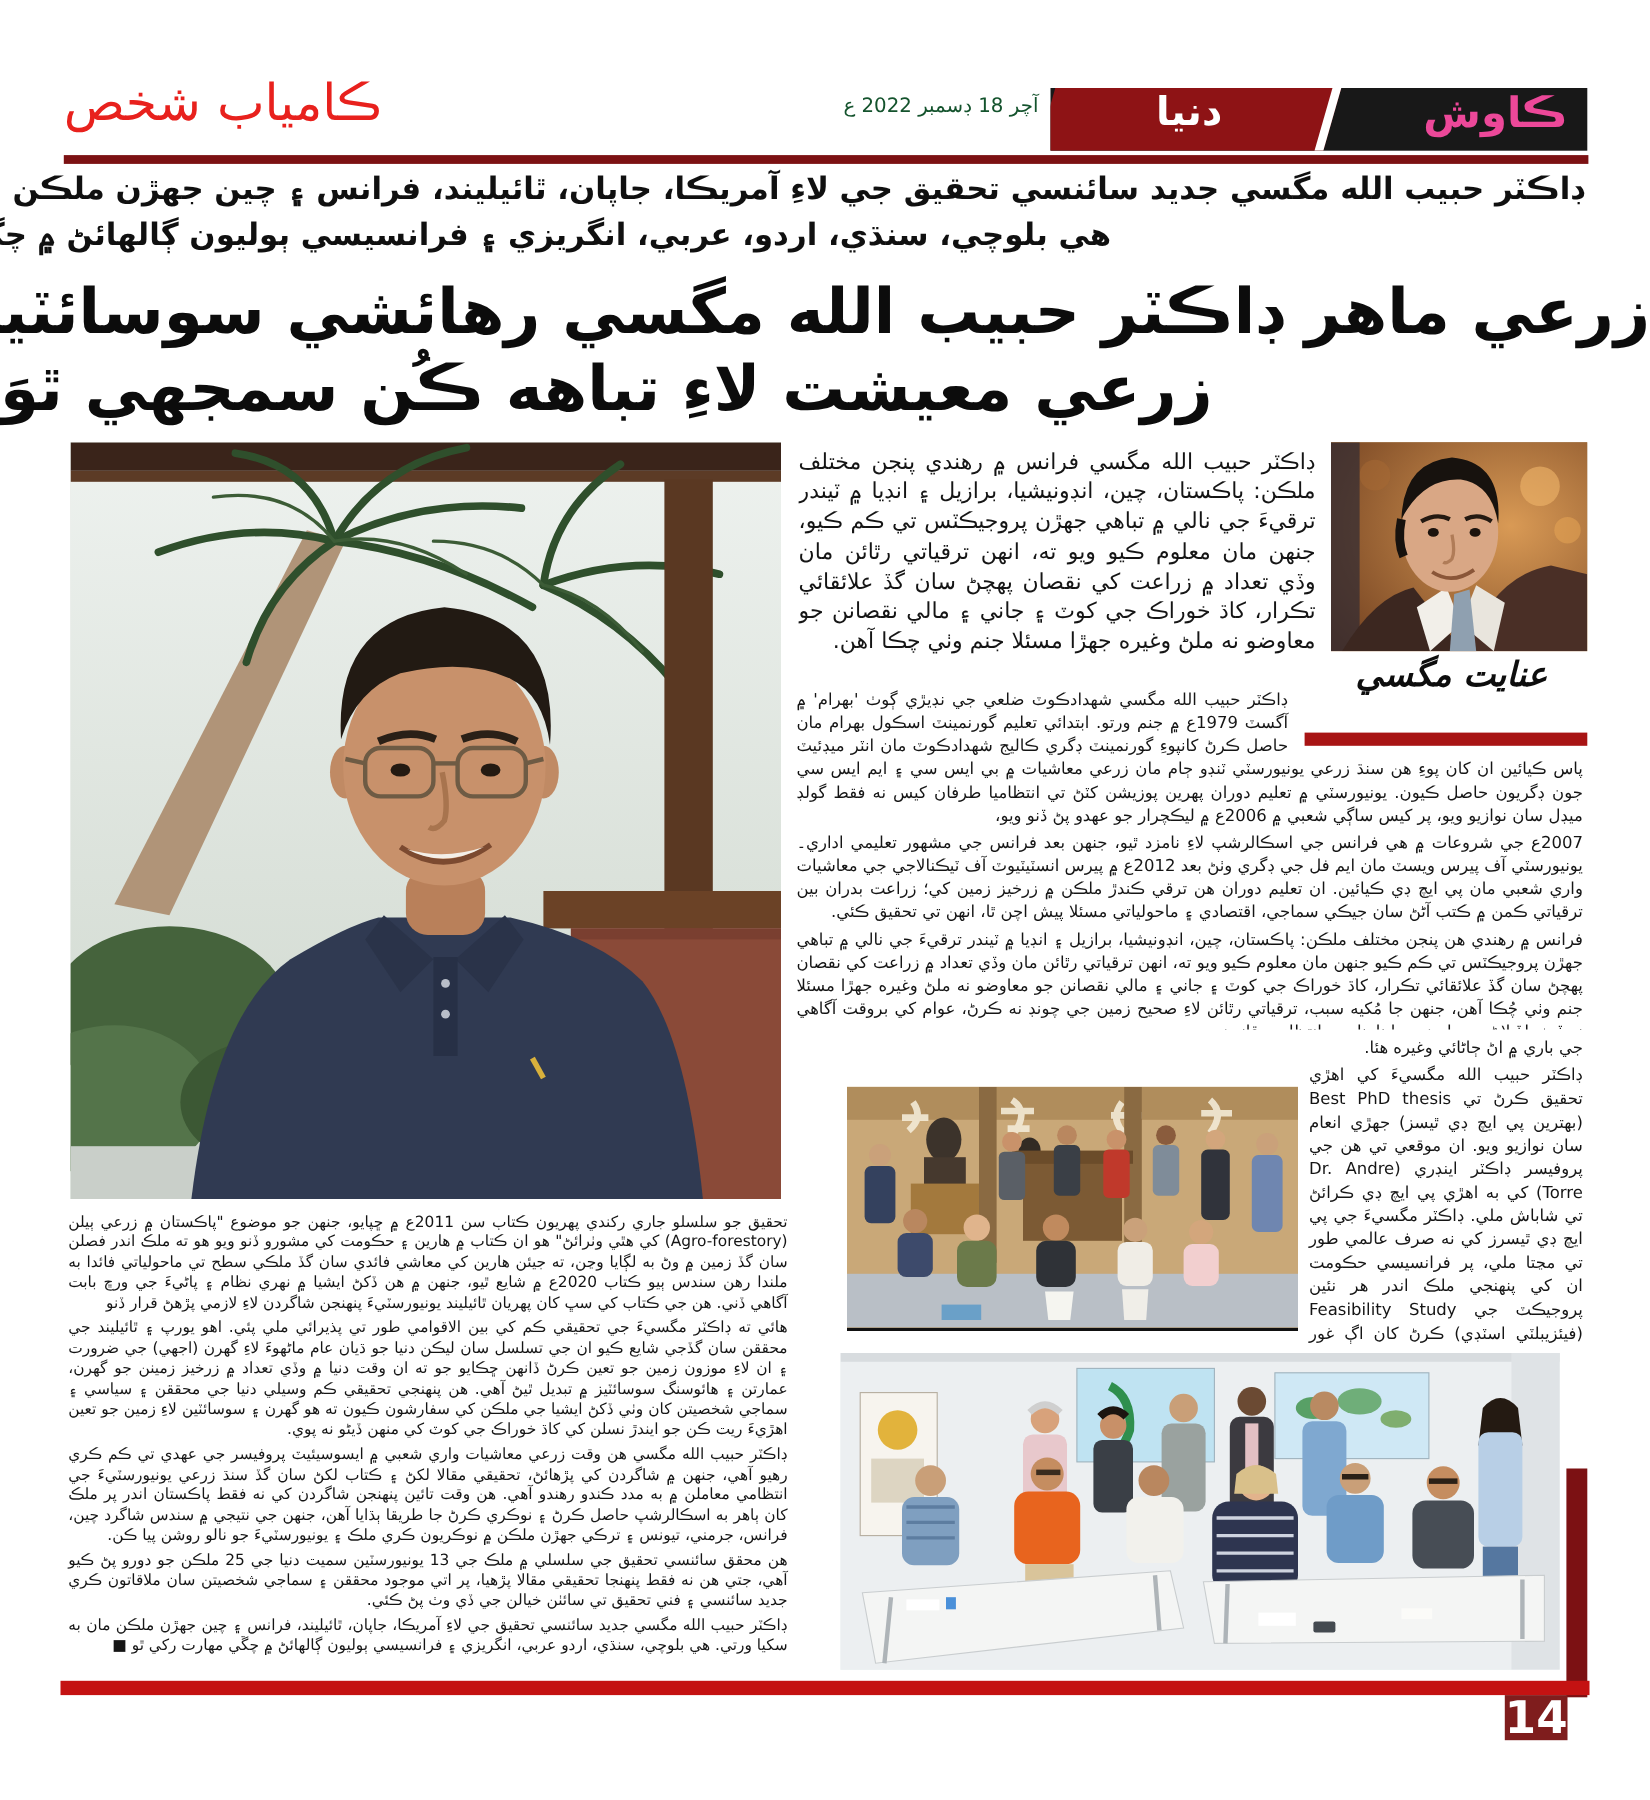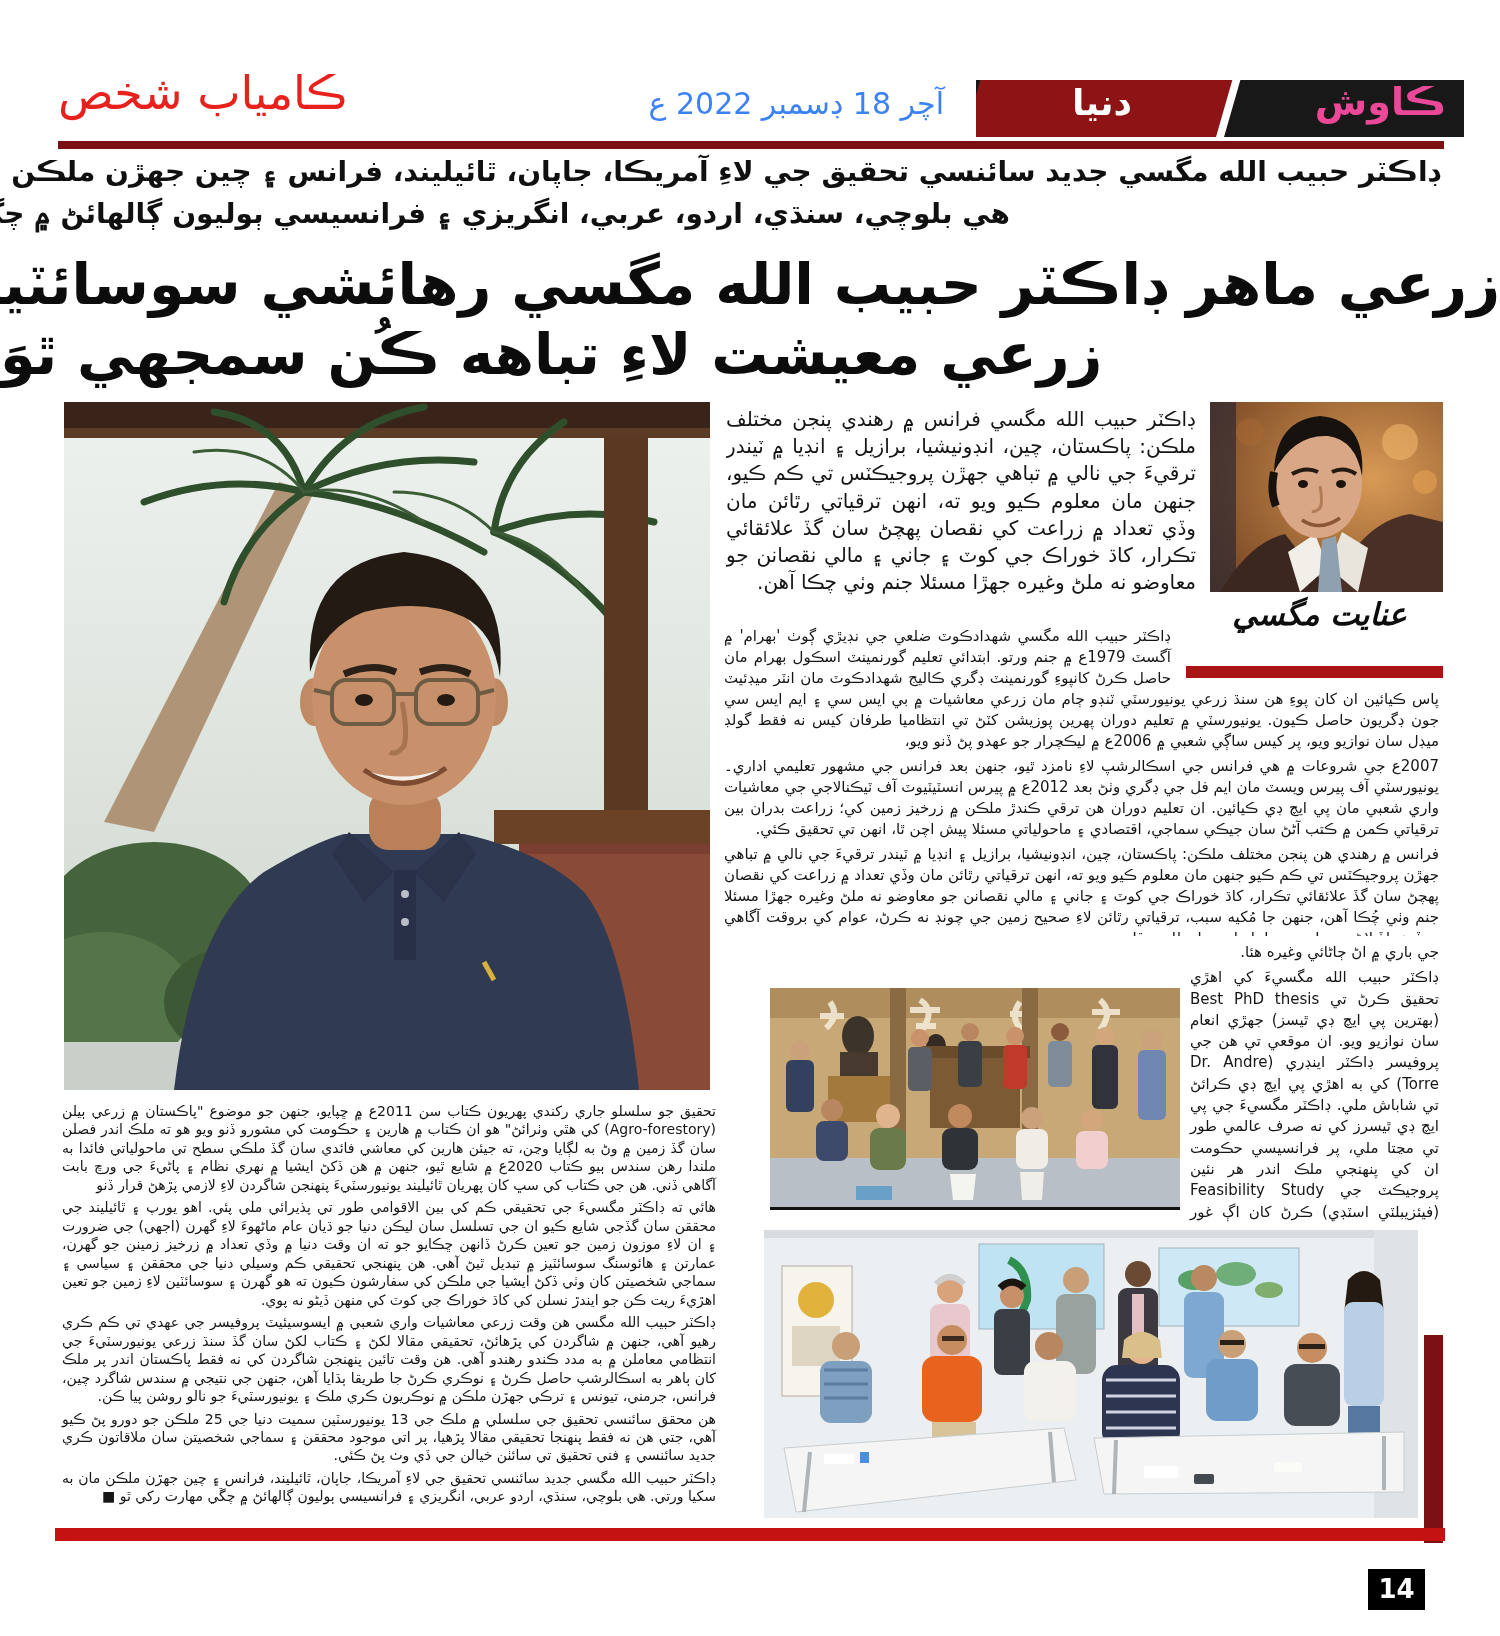--- a/index.html
+++ b/index.html
@@ -5,22 +5,22 @@
   html,body{margin:0;padding:0;background:#ffffff;}
   .page{position:relative;width:1500px;height:1636px;background:#ffffff;overflow:hidden;
         font-family:"DejaVu Sans",sans-serif;}
   .abs{position:absolute;}
   .txt{direction:rtl;text-align:justify;color:#151515;}
   .txt p{margin:4px;}
   .nowrap{white-space:nowrap;}
 
   
   .section-label{left:58px;top:66px;font-size:46px;font-weight:normal;color:#e8211d;direction:rtl;}
-  .issue-date{left:768px;top:86px;width:176px;font-size:30px;color:#3b82f6;direction:rtl;text-align:left;}
-  .masthead{left:955px;top:80px;width:488px;height:57px;background:#181818;overflow:hidden;margin-left:21px;}
+  .issue-date{left:768px;top:86px;width:176px;font-size:18px;color:#14532d;direction:rtl;text-align:left;}
+  .masthead{left:955px;top:80px;width:488px;height:57px;background:#181818;overflow:hidden;}
   .mh-maroon{position:absolute;left:-12px;bottom:0;width:252px;height:57px;background:#8e1315;
              border-right:8px solid #ffffff;transform:skewX(-16deg);transform-origin:left bottom;}
   .mh-section{position:absolute;left:42px;top:2px;width:168px;text-align:center;color:#fff;
               font-size:36px;font-weight:bold;direction:rtl;}
   .mh-paper{position:absolute;right:18px;top:0;color:#ec4899;font-size:38px;font-weight:bold;direction:rtl;}
   .header-rule{left:58px;top:141px;width:1386px;height:8px;background:#7c1113;}
 
   
   .intro-line1{left:60px;top:155px;width:1380px;font-size:28px;font-weight:bold;text-align:center;direction:rtl;color:#101010;}
   .intro-line2{left:100px;top:197px;width:910px;font-size:28px;font-weight:bold;text-align:center;direction:rtl;color:#101010;}
@@ -38,22 +38,22 @@
   .portrait-caption{left:1196px;top:596px;width:247px;font-size:31px;font-weight:bold;text-align:center;direction:rtl;color:#0d0d0d;font-style:italic;}
   .caption-rule{left:1186px;top:666px;width:257px;height:12px;background:#a81414;}
   .article-body{left:720px;top:622px;width:723px;height:314px;font-size:15px;line-height:1.4;overflow:hidden;}
   .caption-spacer{float:right;width:272px;height:66px;}
   .sidebar-col{left:1186px;top:938px;width:257px;height:286px;font-size:15px;line-height:1.42;overflow:hidden;}
   .lower-block{left:58px;top:1098px;width:662px;height:414px;font-size:14px;line-height:1.32;overflow:hidden;}
 
   
   .side-bar-maroon{left:1424px;top:1335px;width:19px;height:208px;background:#7c1113;}
   .footer-band{left:55px;top:1528px;width:1390px;height:13px;background:#c41212;}
-  .page-number-box{left:1368px;top:1541px;width:57px;height:41px;background:#000000;color:#fff;
-                   font-size:26px;font-weight:bold;text-align:center;line-height:41px;margin-top:28px;}
+  .page-number-box{left:1368px;top:1541px;width:57px;height:41px;background:#7f1d1d;color:#fff;
+                   font-size:41px;font-weight:bold;text-align:center;line-height:41px;}
 </style>
 </head>
 <body>
 
 <div class="page">
 
   <div class="abs section-label nowrap">ڪامياب شخص</div>
   <div class="abs issue-date nowrap">آچر 18 ڊسمبر 2022 ع</div>
   <div class="abs masthead">
     <div class="mh-maroon"></div>

